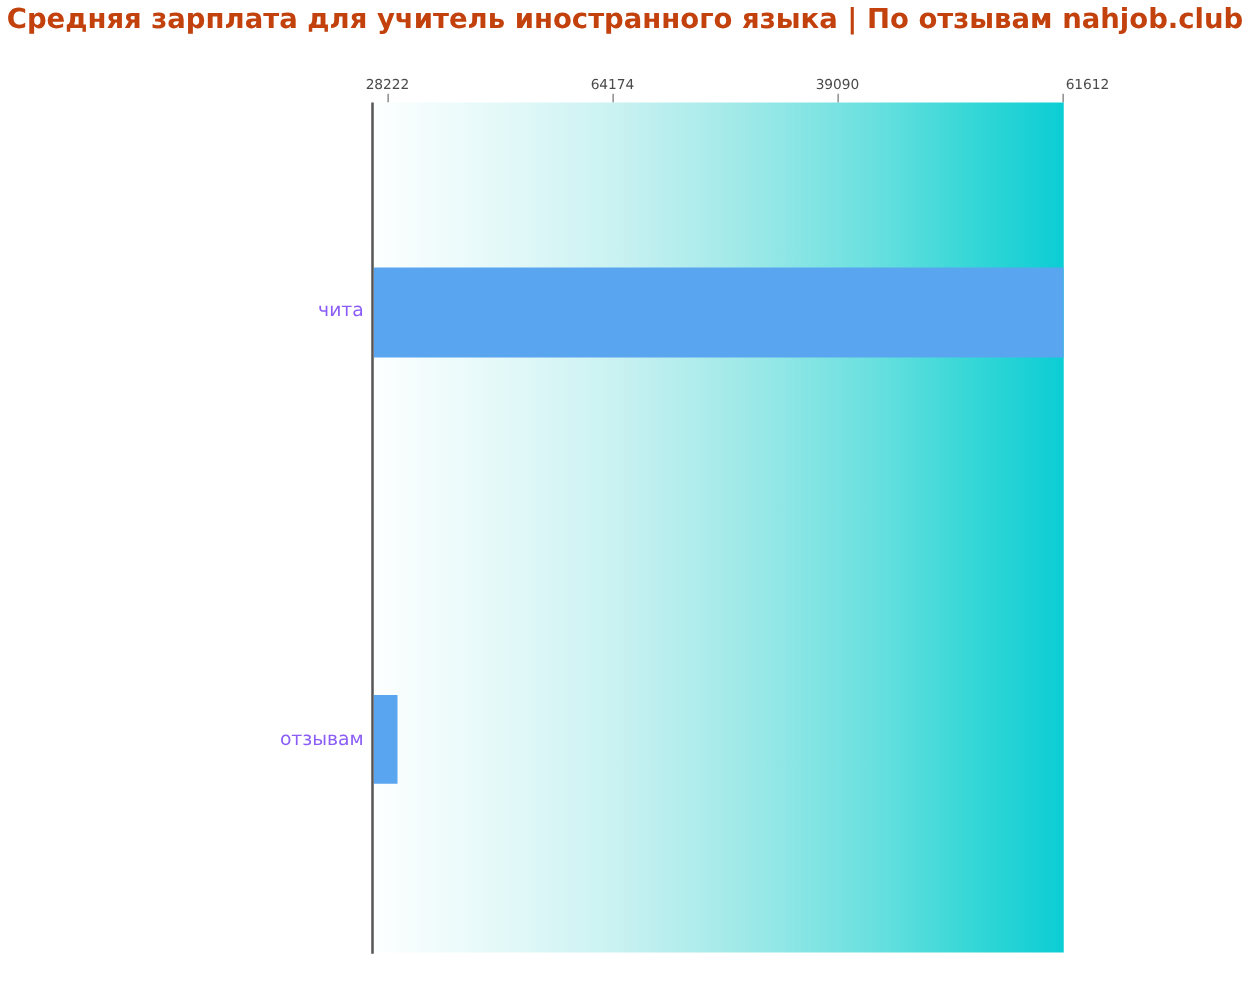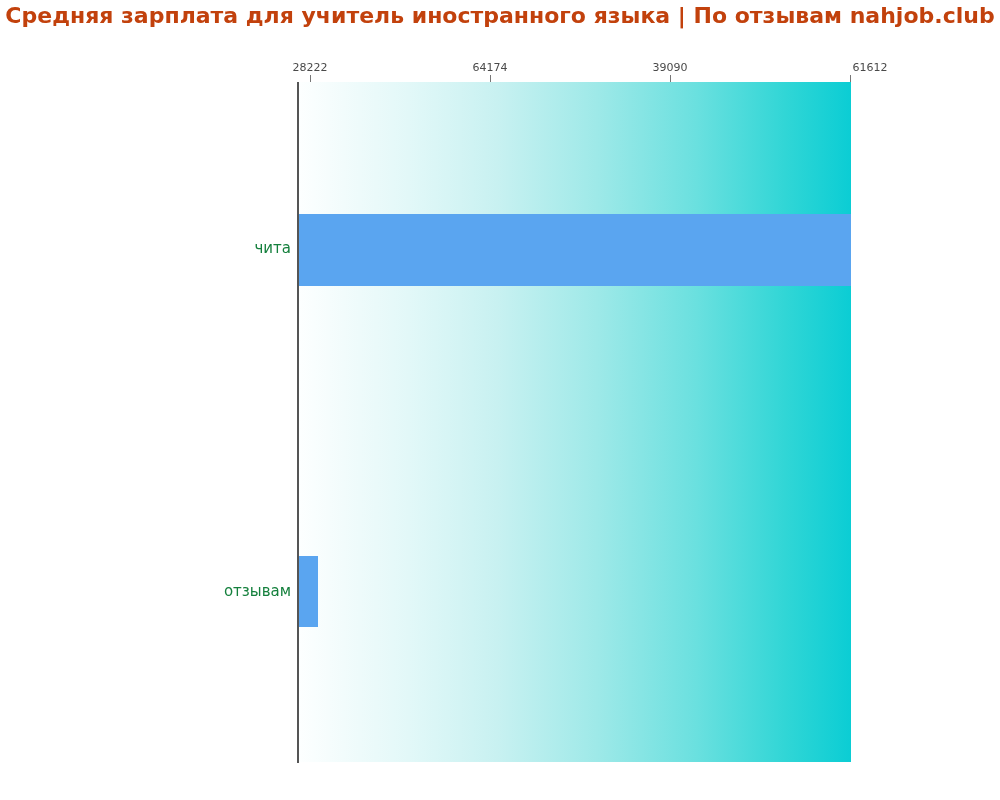--- a/index.html
+++ b/index.html
@@ -83,21 +83,21 @@
     white-space: nowrap;
   }
 
   
   .ytick-label {
     position: absolute;
     right: 709px; 
     transform: translateY(-50%);
     font-family: "DejaVu Sans", sans-serif;
     font-size: 15px;
-    color: #15803d;
+    color: #8b5cf6;
     white-space: nowrap;
     text-align: right;
   }
 </style>
 </head>
 <body>
 
 <div id="root">
 
   <div class="title-wrap">

